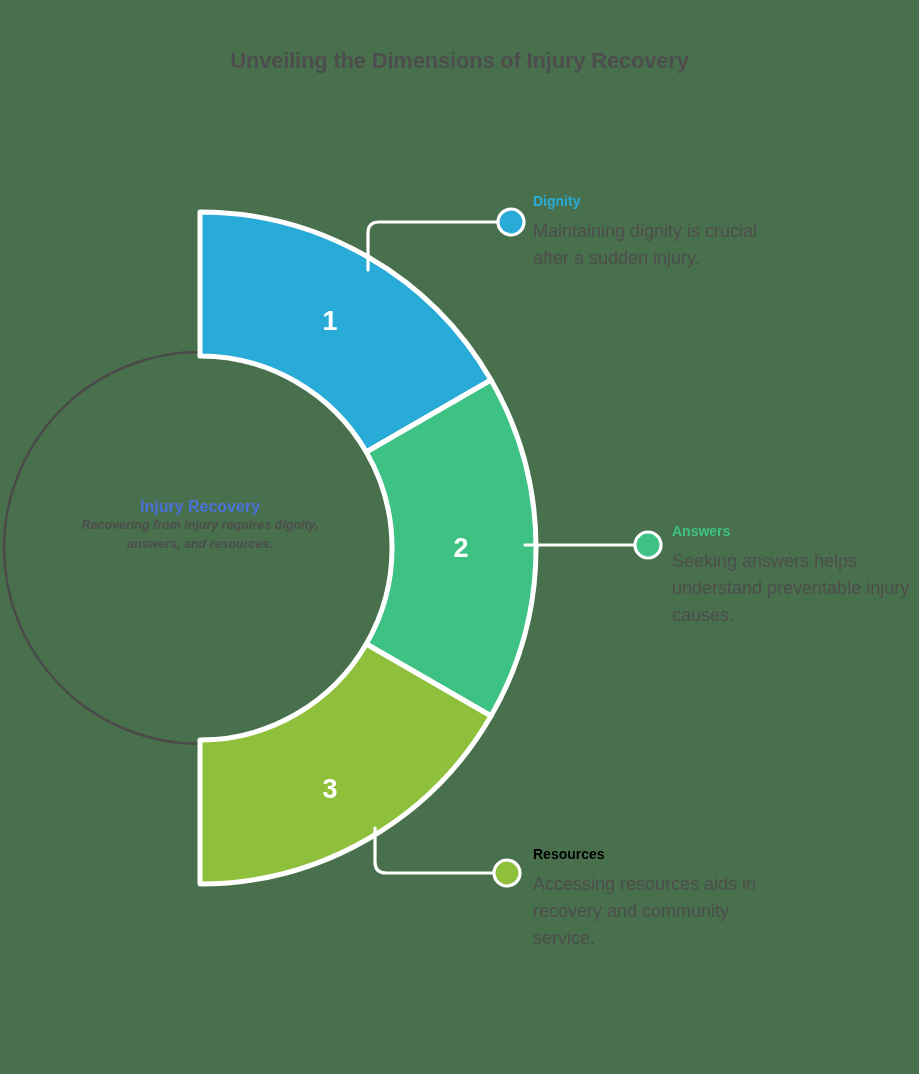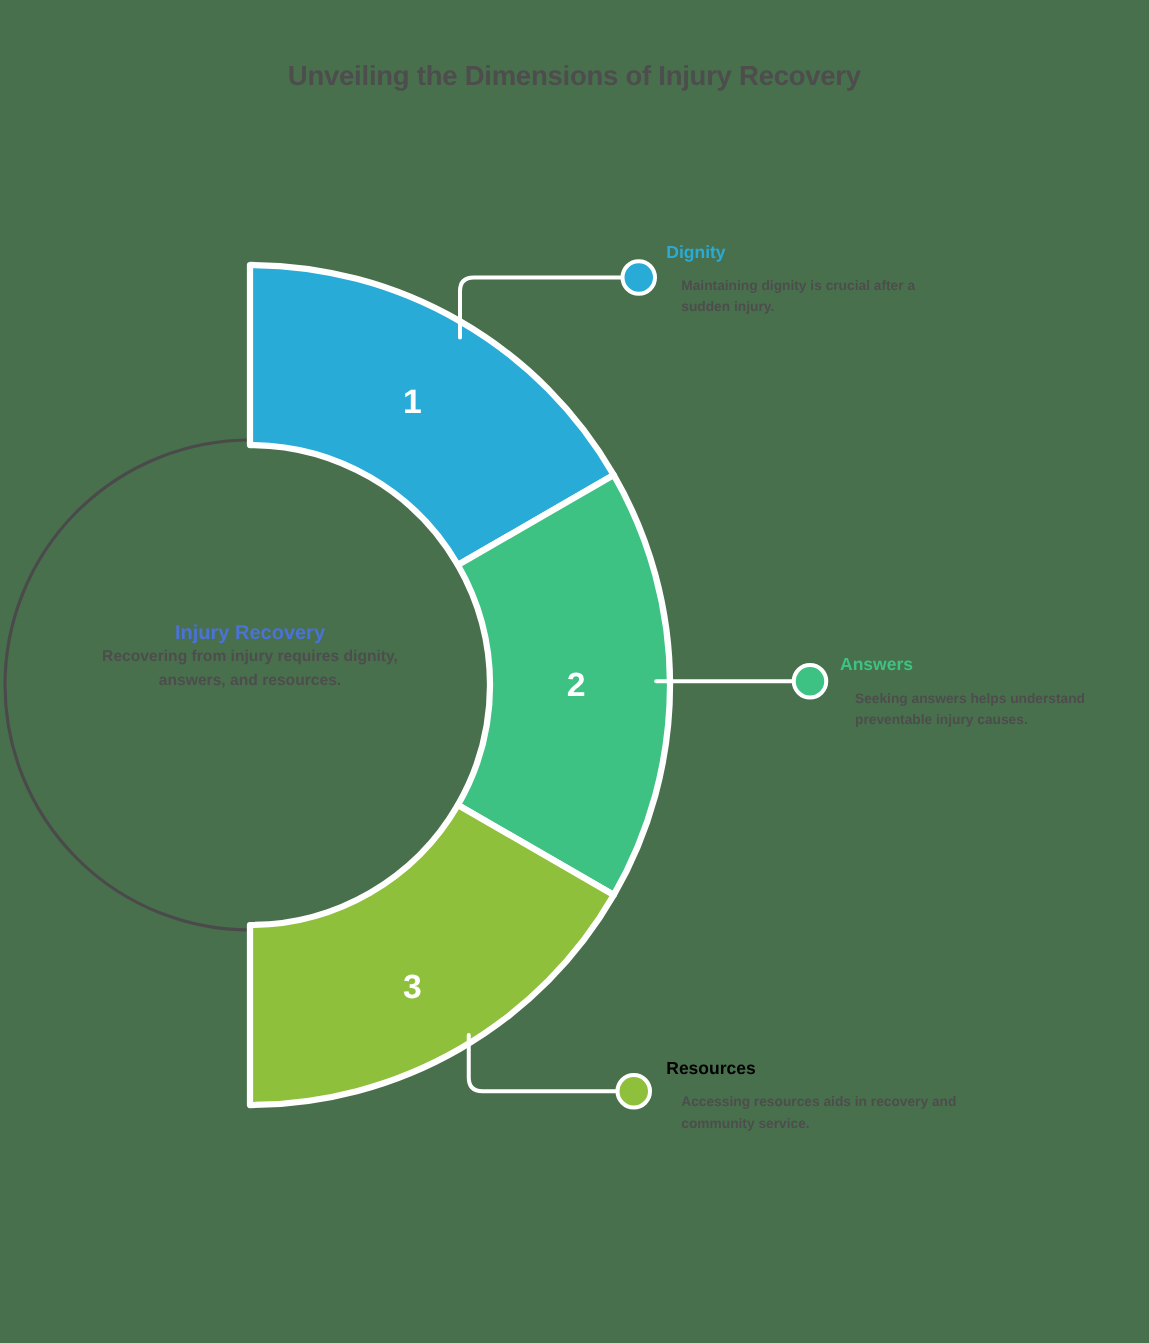--- a/index.html
+++ b/index.html
@@ -51,39 +51,40 @@
   .center-title {
     font-size: 16px;
     font-weight: bold;
     color: #4a72d8;
   }
   .center-desc {
     font-size: 12.5px;
     line-height: 1.55;
     color: #4d4d4d;
     font-weight: bold;
+    font-style: italic;
   }
 
   
   .callout {
     position: absolute;
     width: 250px;
   }
   .callout-title {
     font-size: 14px;
     font-weight: bold;
     margin: 0 0 9px 0;
     line-height: 1.1;
   }
   .callout-desc {
-    font-size: 11px;
+    font-size: 18px;
     line-height: 1.5;
     color: #4d4d4d;
-    font-weight: bold;
-    margin: 12px;
+    font-weight: normal;
+    margin: 0;
   }
   #callout-1 { left: 533px; top: 194px; }
   #callout-2 { left: 672px; top: 524px; }
   #callout-3 { left: 533px; top: 847px; }
 </style>
 </head>
 <body>
 
 <div id="page">
 

